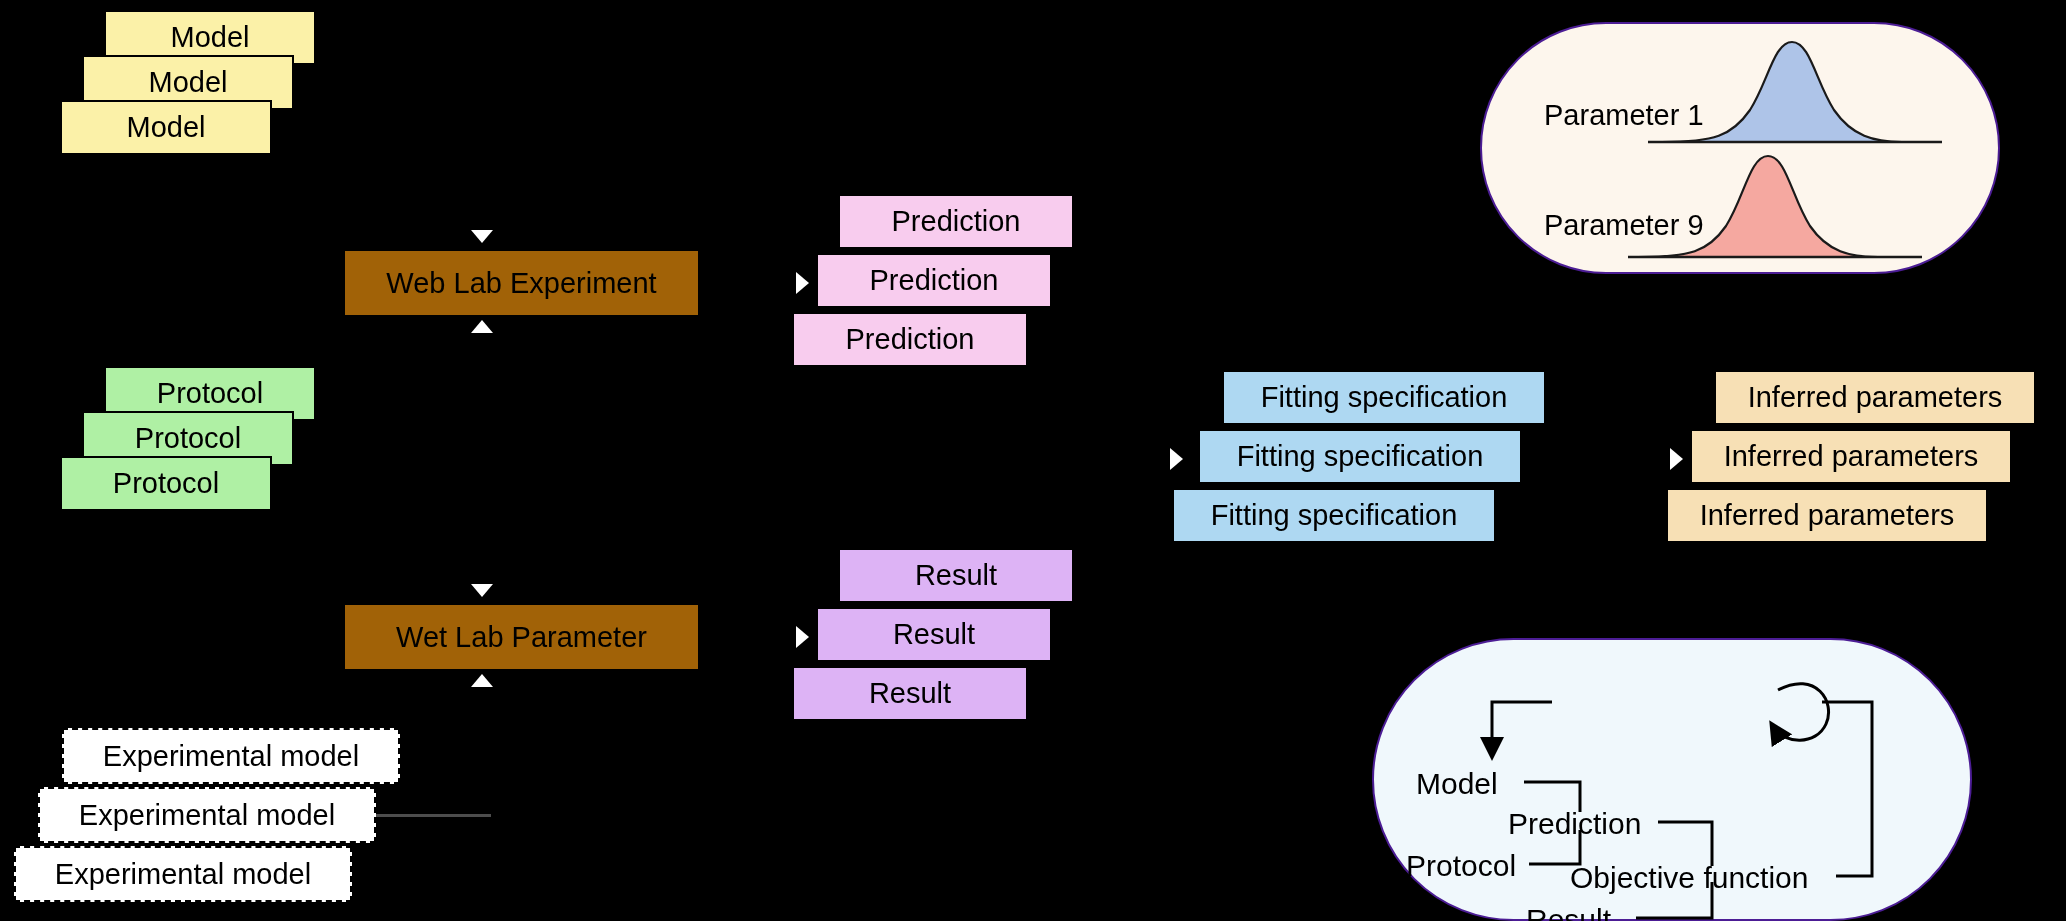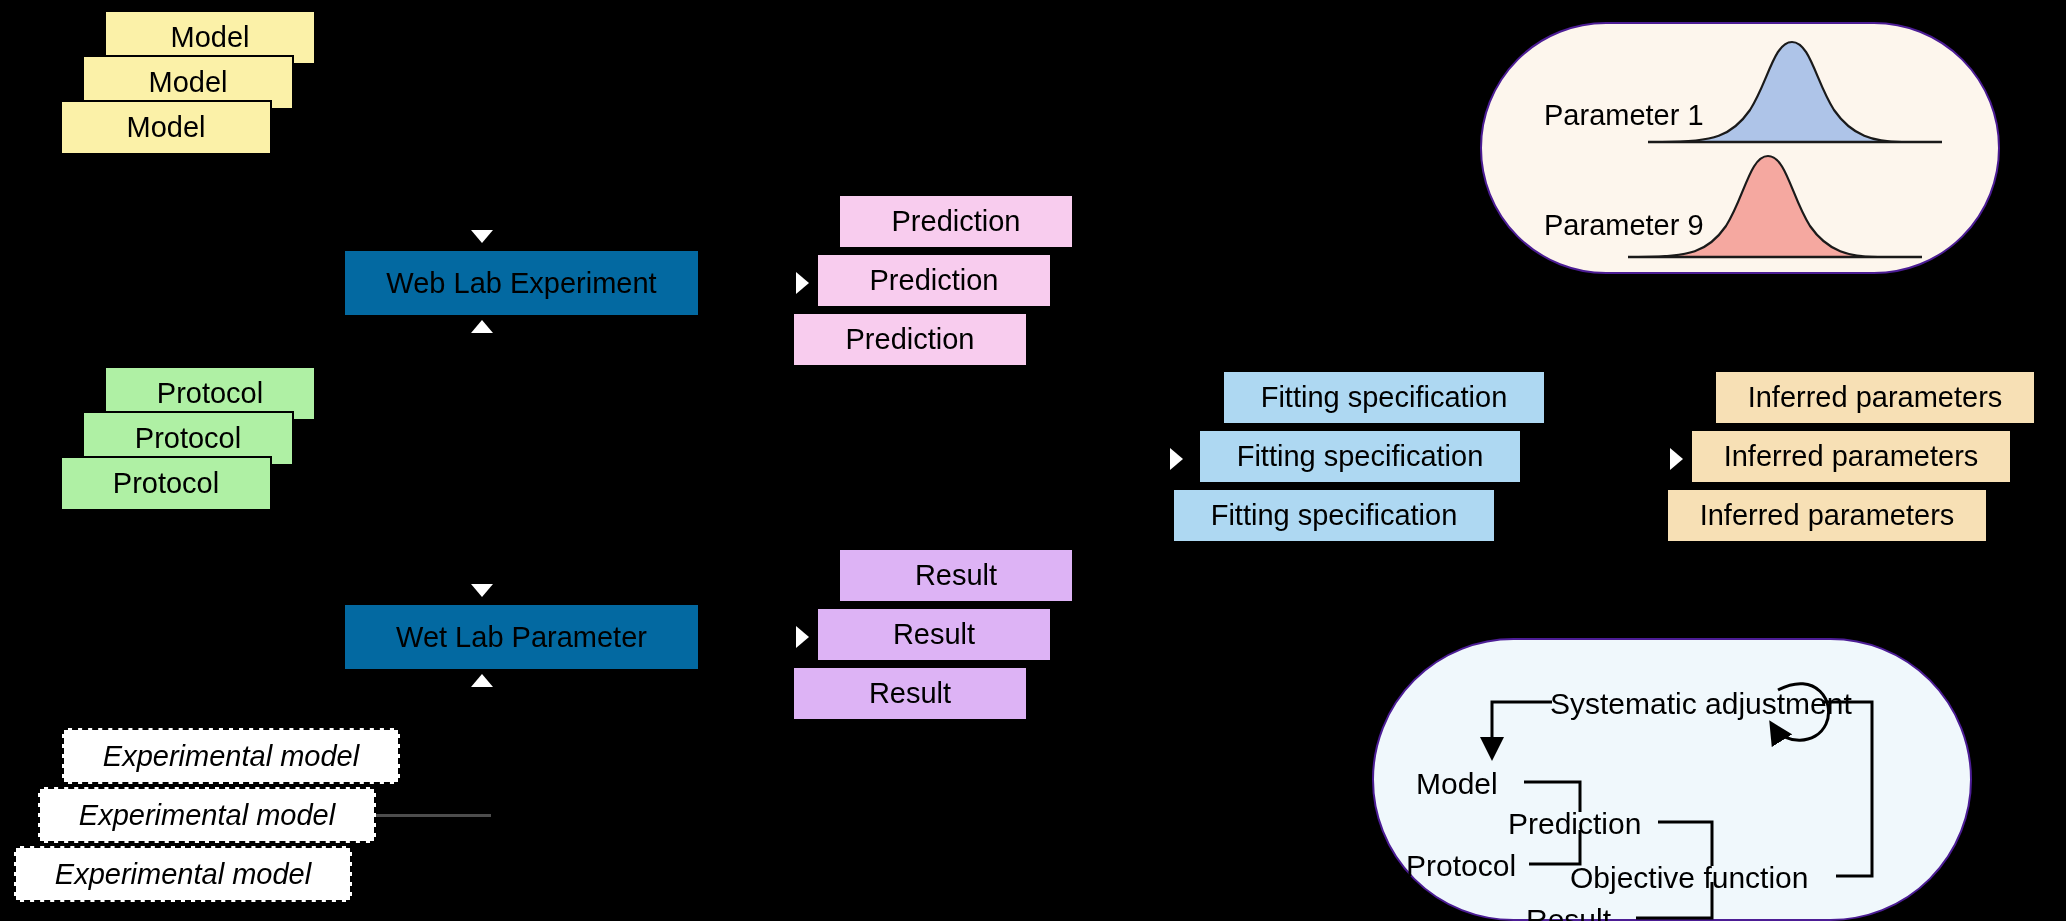--- a/index.html
+++ b/index.html
@@ -24,28 +24,28 @@
     box-sizing: border-box;
     border: 2px solid #000000;
     display: flex;
     align-items: center;
     justify-content: center;
     color: #000000;
     font-size: 29px;
     line-height: 1;
     white-space: nowrap;
   }
-  .card.dashed { border-style: dashed; border-width: 2px; font-style: italic; }
+  .card.dashed { border-style: dashed; border-width: 2px; }
 
   
   .procbox {
     position: absolute;
     box-sizing: border-box;
     border: 2px solid #000000;
-    background: #0369a1;
+    background: #a16207;
     display: flex;
     align-items: center;
     justify-content: center;
     font-size: 29px;
     color: #000000;
     white-space: nowrap;
   }
 
   
   .tri { position: absolute; width: 0; height: 0; }
@@ -190,21 +190,20 @@
 
       <path d="M 155 224 L 206 224 L 206 190" fill="none" stroke="#000000" stroke-width="3"></path>
 
       <path d="M 284 182 L 338 182 L 338 226" fill="none" stroke="#000000" stroke-width="3"></path>
 
       <path d="M 262 278 L 338 278 L 338 242" fill="none" stroke="#000000" stroke-width="3"></path>
 
       <path d="M 462 236 L 498 236 L 498 62 L 448 62" fill="none" stroke="#000000" stroke-width="3"></path>
     </svg>
 
-    <div class="cycle-label" style="left:176px; top:47px;">Systematic adjustment</div>
     <div class="cycle-label" style="left:42px; top:127px;">Model</div>
     <div class="cycle-label" style="left:134px; top:167px;">Prediction</div>
     <div class="cycle-label" style="left:32px; top:209px;">Protocol</div>
     <div class="cycle-label" style="left:196px; top:221px;">Objective function</div>
     <div class="cycle-label" style="left:152px; top:263px;">Result</div>
   </div>
 
 </div>
 
 </body></html>

